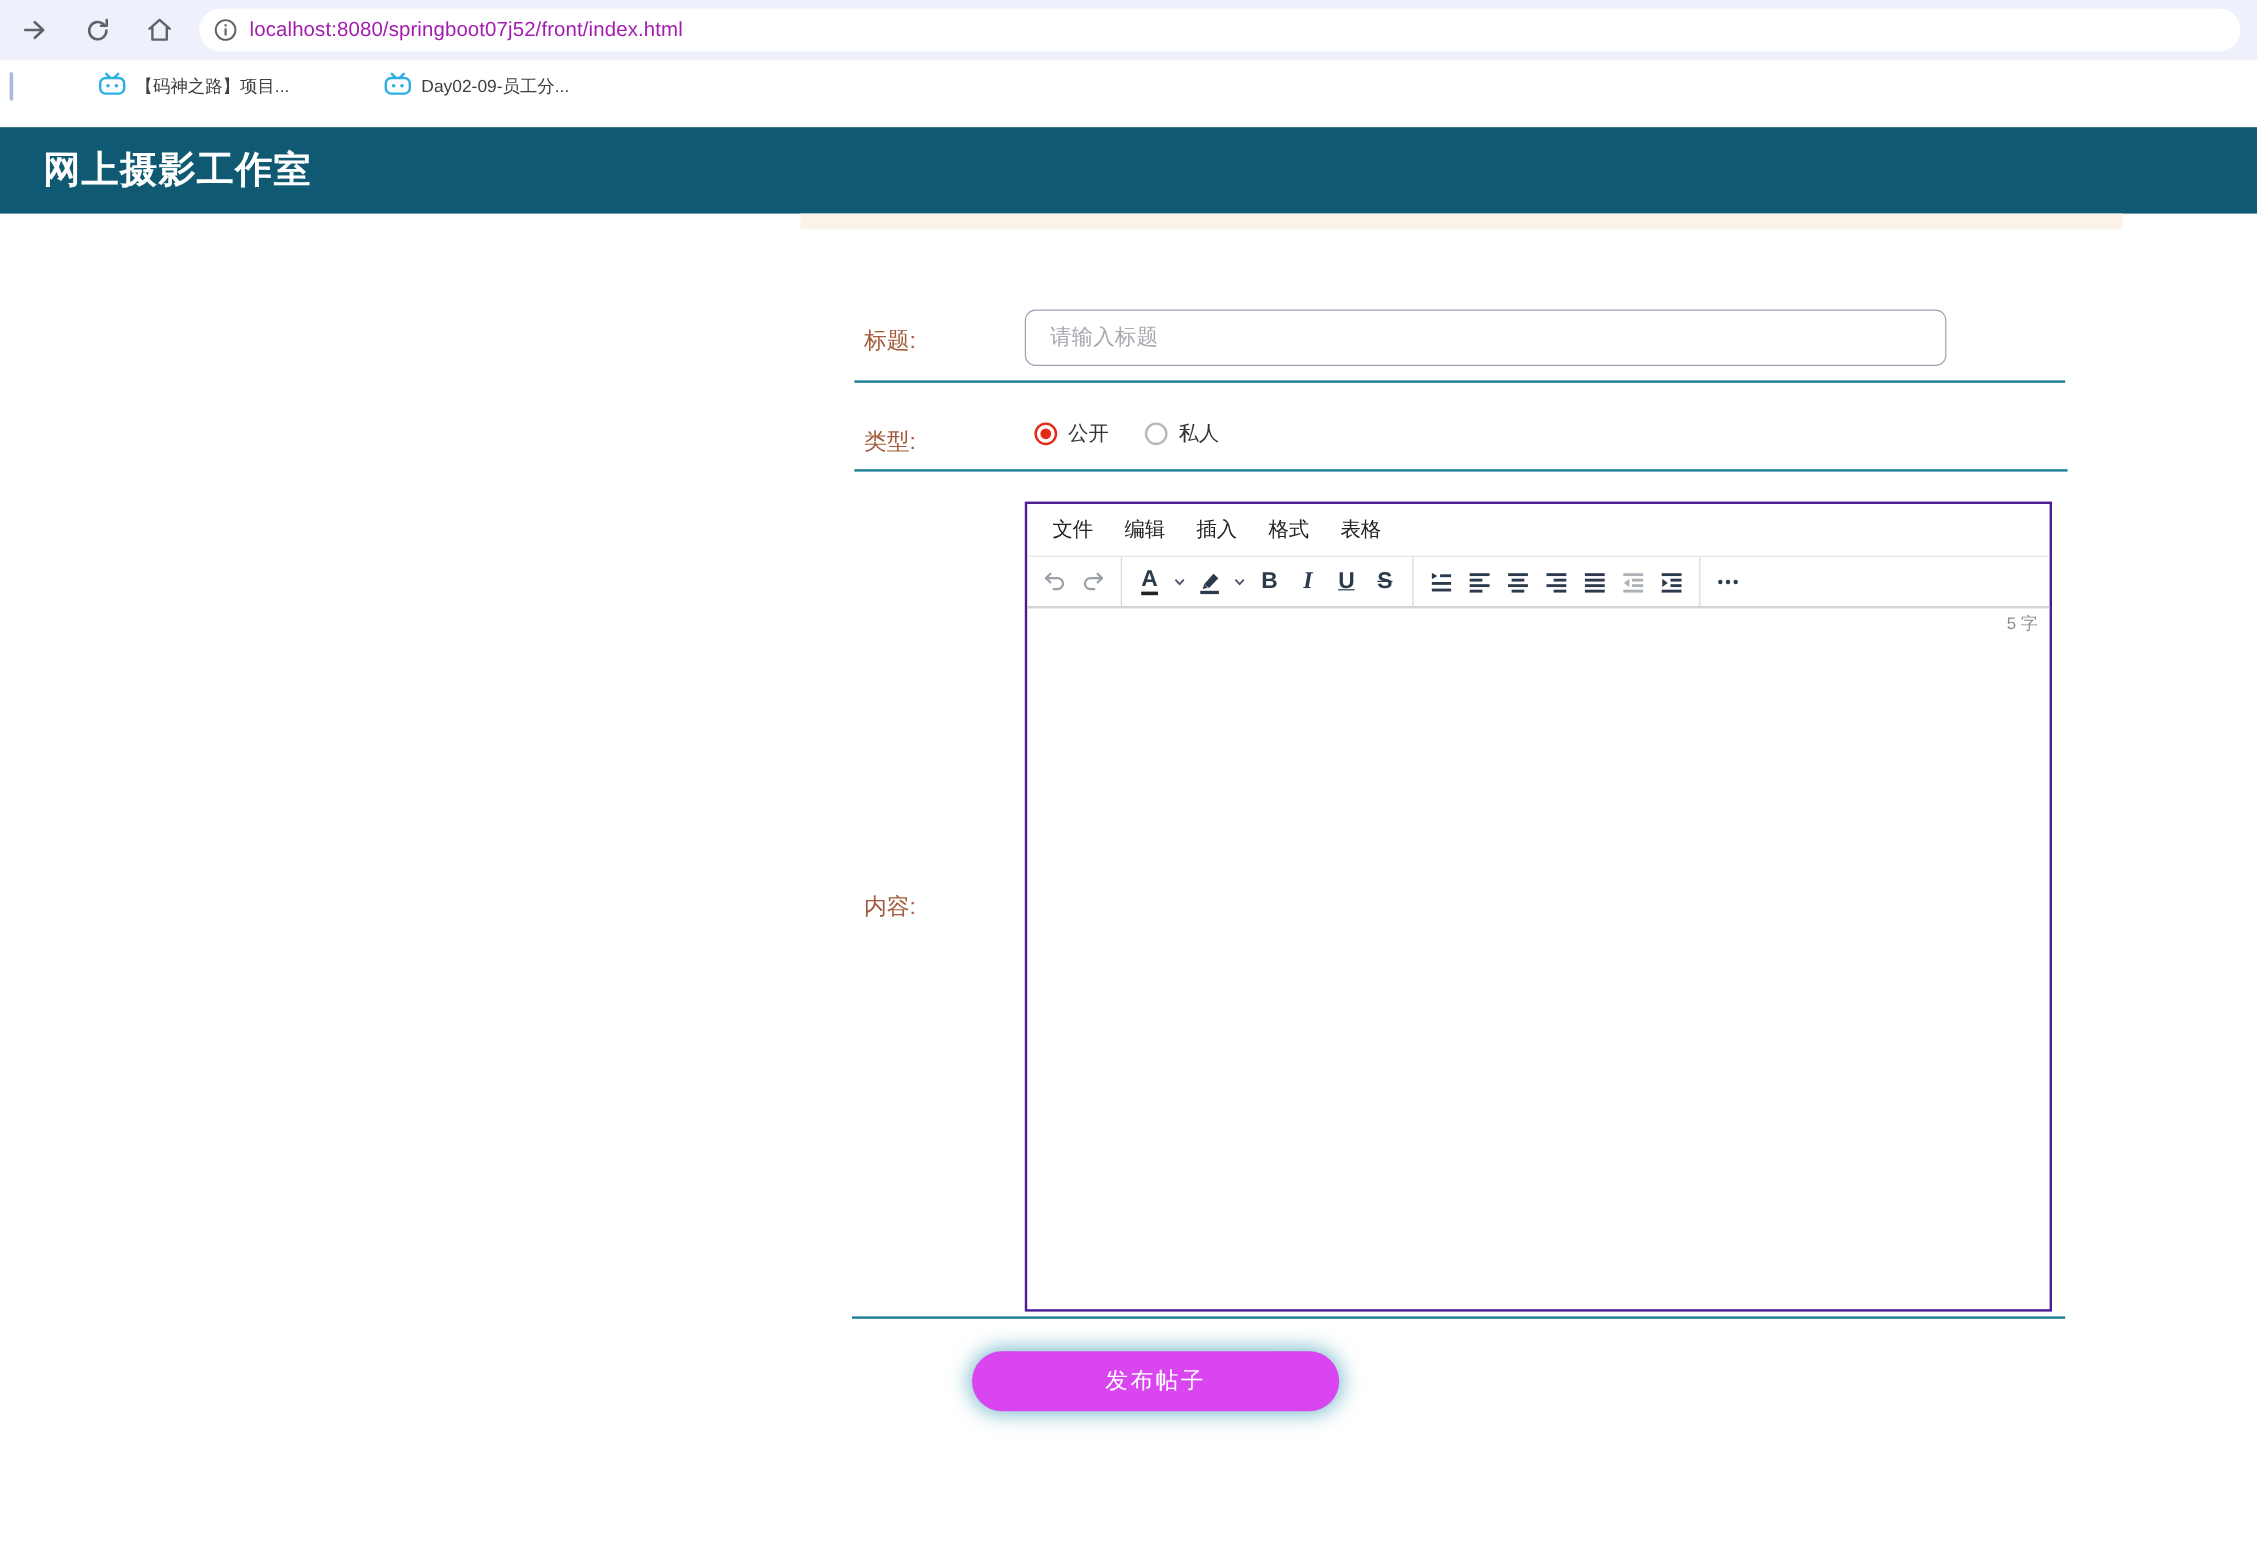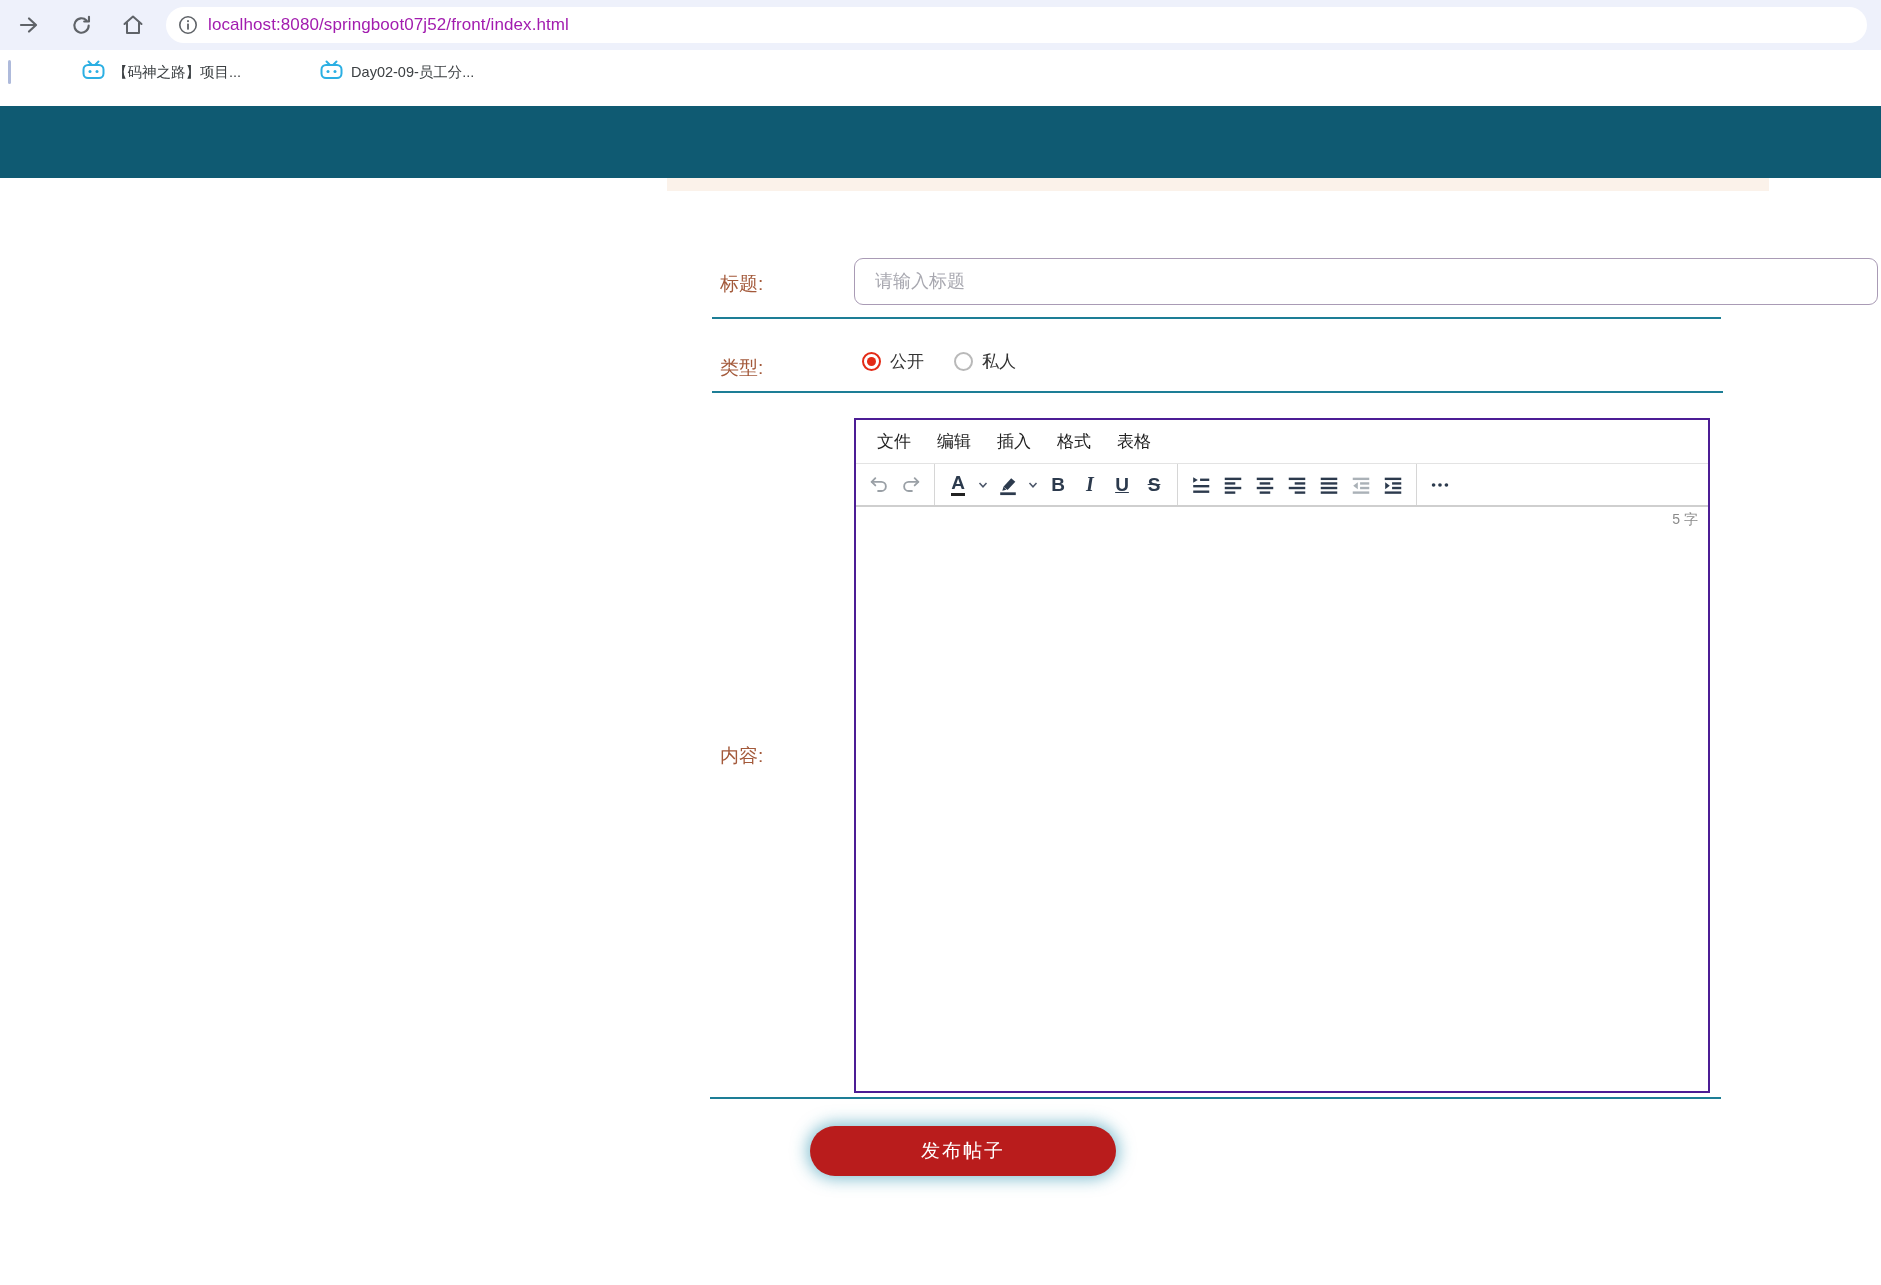--- a/index.html
+++ b/index.html
@@ -33,21 +33,21 @@
   .menu-item.active::after { content:""; position:absolute; left:-14px; right:-14px; bottom:0;
     height:6px; background:#fff; }
   .pink-strip { position:absolute; top:178px; left:667px; width:1102px; height:13px; background:#fbf2ea; }
 
   
   .lbl { position:absolute; left:720px; font-size:19px; color:#a3593a; }
   .lbl-title   { top:271px; }
   .lbl-type    { top:355px; }
   .lbl-content { top:743px; }
 
-  .title-input { position:absolute; left:854px; top:258px; width:1024px; height:47px;
+  .title-input { position:absolute; left:854px; top:258px; width:768px; height:47px;
     border:1.5px solid #a99bb5; border-radius:9px; padding:0 20px; font-size:18px;
     color:#333; outline:none; background:#fff;
     font-family:"Liberation Sans","DejaVu Sans",sans-serif; }
   .title-input::placeholder { color:#a8a8b0; }
 
   .divider { position:absolute; height:2px; background:#1d7e96; }
   .divider-1 { left:712px; top:317px; width:1009px; }
   .divider-2 { left:712px; top:391px; width:1011px; }
   .divider-3 { left:710px; top:1097px; width:1011px; }
 
@@ -76,21 +76,21 @@
   .tb-letter.un { text-decoration:underline; }
   .tb-letter.st { text-decoration:line-through; font-weight:700; }
   .editor-body { flex:1; padding:17px 22px; font-size:19px; color:#1b1b1b; cursor:text; }
   .statusbar { height:26px; border-top:1px solid #cfcfcf; display:flex; align-items:center;
     justify-content:flex-end; padding-right:10px; font-size:14px; color:#8a8a8a; }
 
   
   .btn { position:absolute; top:1126px; height:50px; border:none; border-radius:26px;
     font-size:19px; display:flex; align-items:center; justify-content:center; cursor:pointer;
     font-family:"Liberation Sans","DejaVu Sans",sans-serif; letter-spacing:2px; }
-  .btn-publish { left:810px; width:306px; background:#b91c1c; color:#fff;
+  .btn-publish { left:810px; width:306px; background:#d946ef; color:#fff;
     box-shadow:0 0 16px 3px rgba(32,140,172,0.55); }
   .btn-reset { left:1318px; width:303px; background:#796184; color:#f0a43c; font-weight:700; }
 </style>
 </head>
 <body>
 
 <div class="page">
 
   <div class="chrome-top">
     <div class="nav-icons">
@@ -143,20 +143,21 @@
             <path d="M6.5 1.5 l3 3 M16.5 1.5 l-3 3" stroke="#2bafe3" stroke-width="2" stroke-linecap="round"></path>
             <circle cx="8" cy="11.5" r="1.5" fill="#2bafe3"></circle>
             <circle cx="15" cy="11.5" r="1.5" fill="#2bafe3"></circle>
           </svg>
       </span>
       <span class="bm-label">Day02-09-员工分...</span>
     </div>
   </div>
 
   <div class="navbar">
+    <div class="brand">网上摄影工作室</div>
   </div>
   <div class="pink-strip"></div>
 
   <div class="lbl lbl-title">标题:</div>
   <input class="title-input" type="text" placeholder="请输入标题" style="">
   <div class="divider divider-1"></div>
 
   <div class="lbl lbl-type">类型:</div>
   <div class="radio-row">
     <span class="radio checked">

